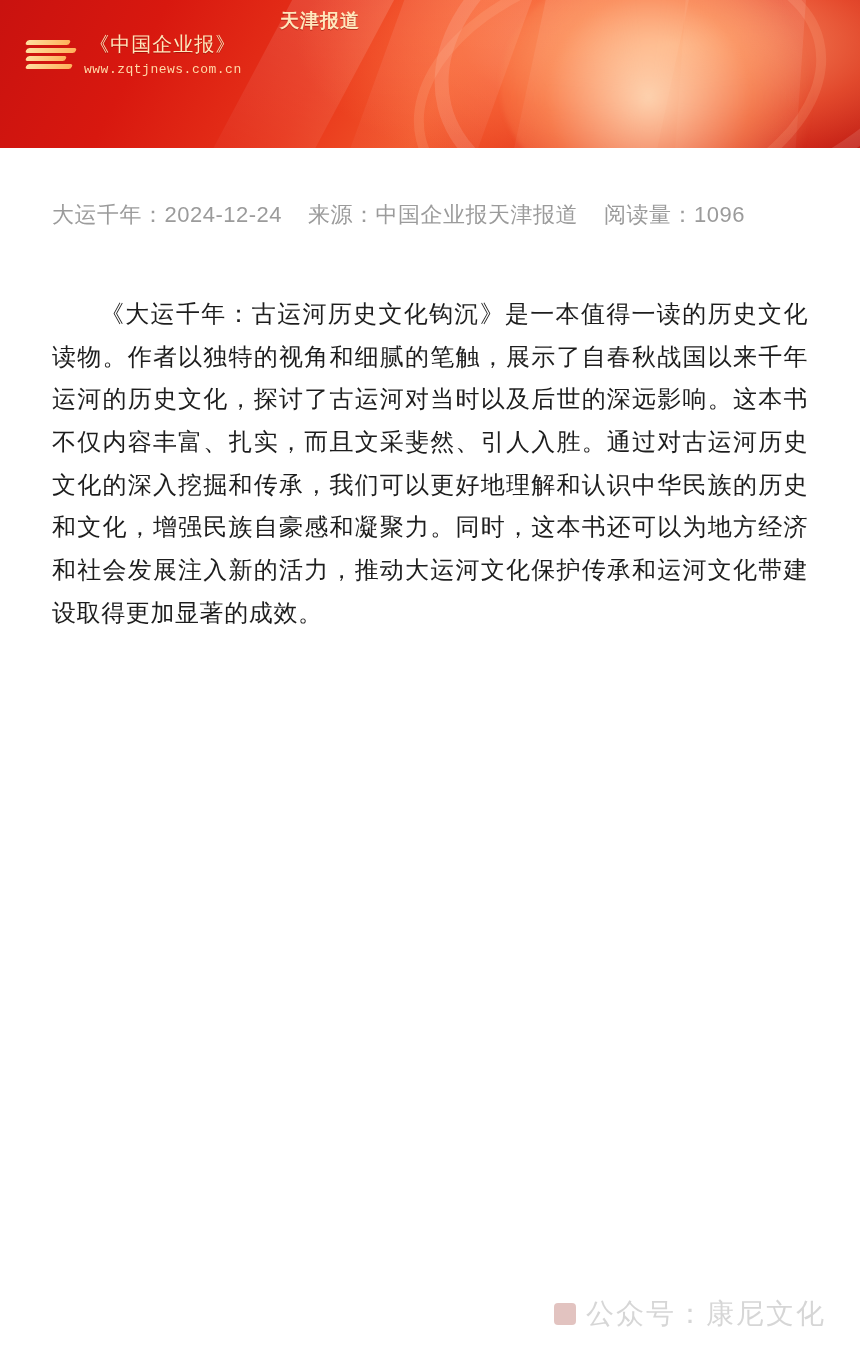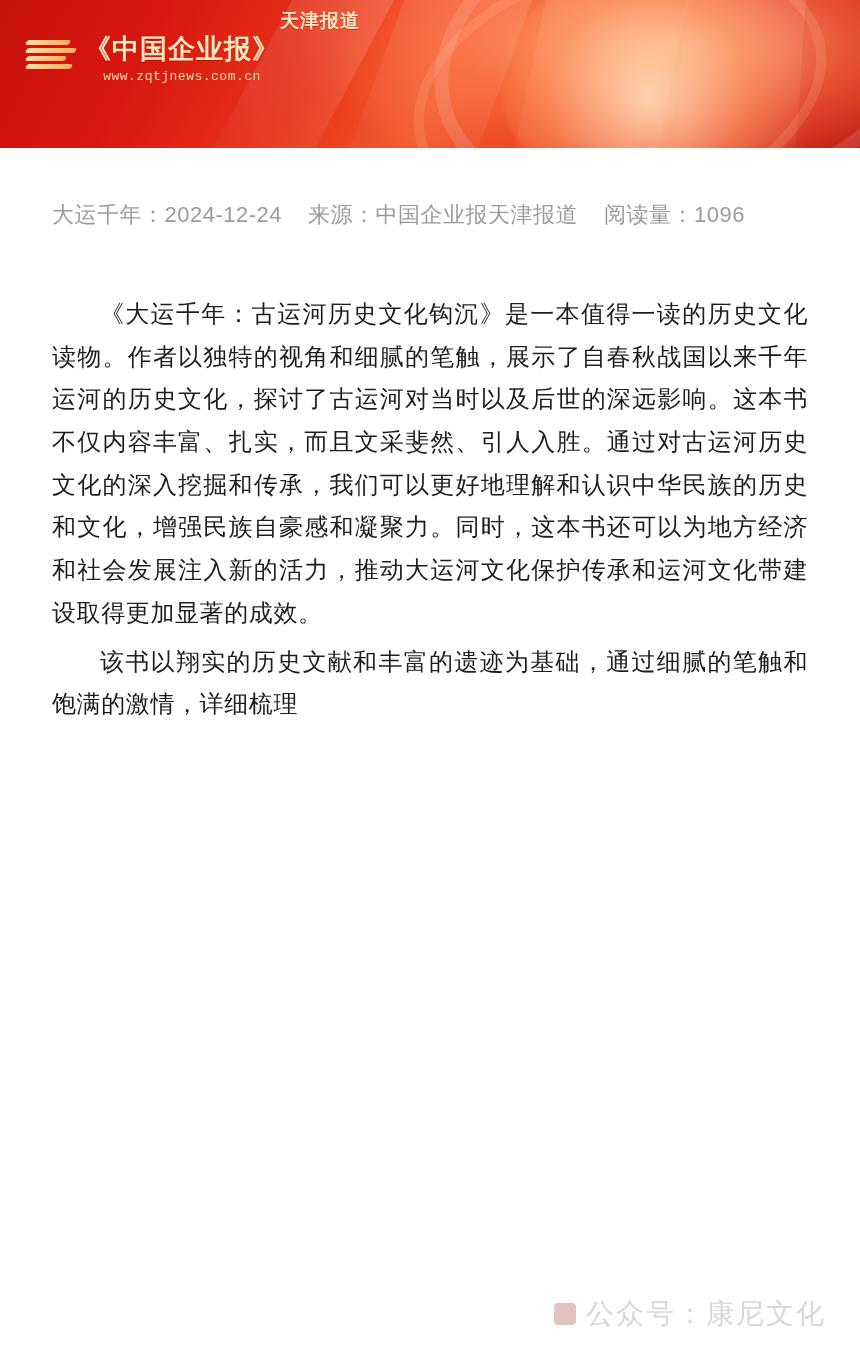--- a/index.html
+++ b/index.html
@@ -92,22 +92,22 @@
     background: linear-gradient(90deg, #ffe0a0, #ffb05a);
     transform: skewX(-22deg);
   }
   .mast-mark i:nth-child(1) { top: 2px;  width: 44px; }
   .mast-mark i:nth-child(2) { top: 10px; width: 50px; }
   .mast-mark i:nth-child(3) { top: 18px; width: 40px; }
   .mast-mark i:nth-child(4) { top: 26px; width: 46px; }
   .mast-text { display: flex; flex-direction: column; }
   .mast-title {
     font-family: "DejaVu Serif", "Liberation Serif", serif;
-    font-weight: 700;
-    font-size: 27px;
+    font-weight: 400;
+    font-size: 20px;
     line-height: 1.08;
     letter-spacing: 1px;
     color: #ffe7bc;
     text-shadow: 0 1px 0 rgba(120,10,5,.5);
     white-space: nowrap;
     text-align: center;
   }
   .mast-region {
     font-family: "DejaVu Serif", "Liberation Serif", serif;
     font-size: 19px;
@@ -212,21 +212,20 @@
   </div>
 
   <div class="article">
 
     <div class="meta">
       <span>大运千年：</span><span>2024-12-24</span><span class="meta-gap"></span><span>来源：</span><span>中国企业报天津报道</span><span class="meta-gap"></span><span>阅读量：</span><span>1096</span>
     </div>
 
     <div class="body-text">
       <p>《大运千年：古运河历史文化钩沉》是一本值得一读的历史文化读物。作者以独特的视角和细腻的笔触，展示了自春秋战国以来千年运河的历史文化，探讨了古运河对当时以及后世的深远影响。这本书不仅内容丰富、扎实，而且文采斐然、引人入胜。通过对古运河历史文化的深入挖掘和传承，我们可以更好地理解和认识中华民族的历史和文化，增强民族自豪感和凝聚力。同时，这本书还可以为地方经济和社会发展注入新的活力，推动大运河文化保护传承和运河文化带建设取得更加显著的成效。</p>
-      <p>该书以翔实的历史文献和丰富的遗迹为基础，通过细腻的笔触和饱满的激情，详细梳理</p>
     </div>
   </div>
 
   <div class="watermark">
     <span class="wm-badge"></span>
     <span>公众号：康尼文化</span>
   </div>
 
 </div>
 

